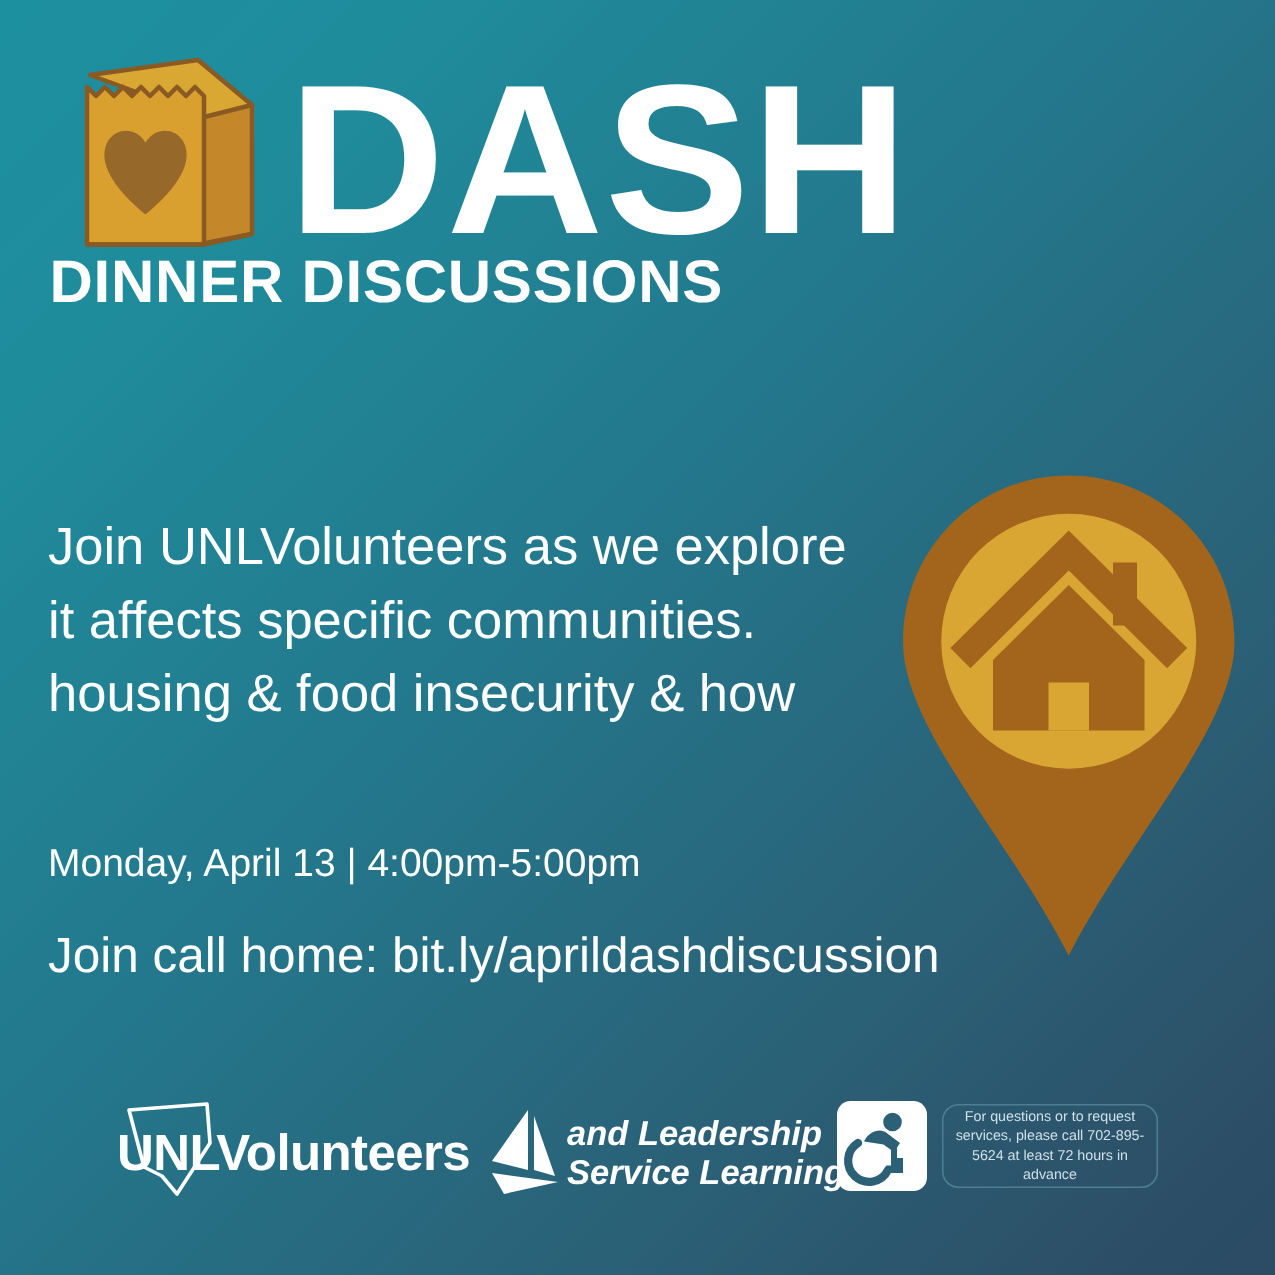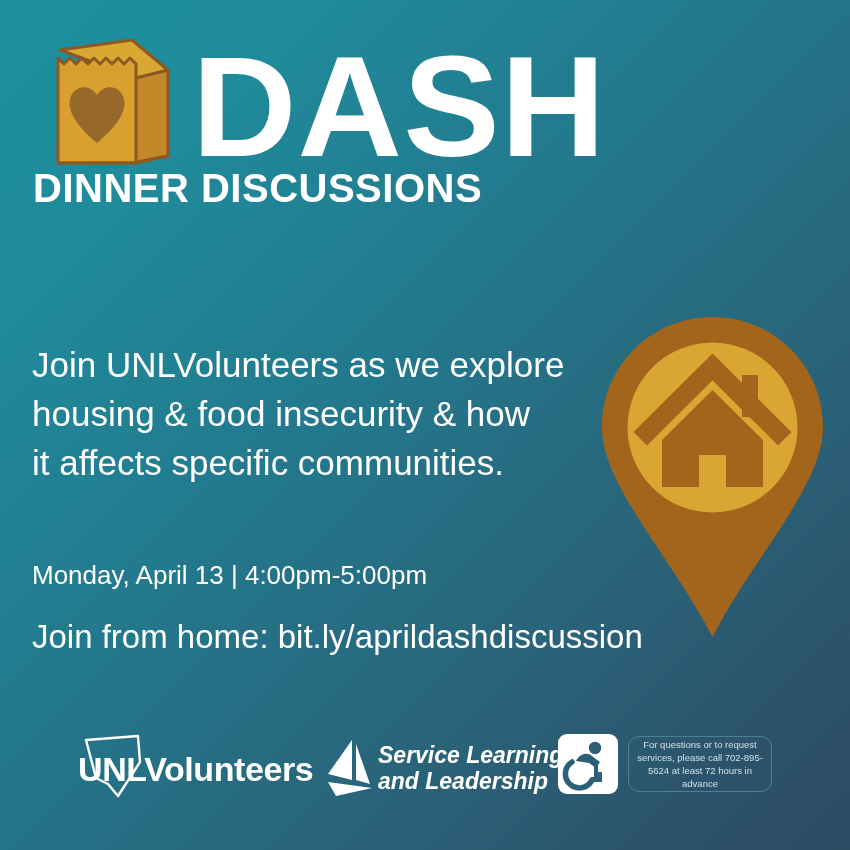--- a/index.html
+++ b/index.html
@@ -223,47 +223,47 @@
       <rect x="142" y="60" width="16" height="42" fill="#a3641c"></rect>
 
       <path d="M112.5 75 L163 125 L163 172 L62 172 L62 125 Z" fill="#a3641c"></path>
 
       <rect x="99" y="140" width="27" height="32" fill="#d9a634"></rect>
     </svg>
   </div>
 
   <div class="body-copy">
     <span class="line">Join UNLVolunteers as we explore</span>
+    <span class="line">it affects specific communities.</span>
     <span class="line">housing &amp; food insecurity &amp; how</span>
-    <span class="line">it affects specific communities.</span>
   </div>
 
   <div class="datetime-line">Monday, April 13 | 4:00pm-5:00pm</div>
-  <div class="link-line">Join from home: bit.ly/aprildashdiscussion</div>
+  <div class="link-line">Join call home: bit.ly/aprildashdiscussion</div>
 
   <div class="footer">
 
     <div class="unlv-logo">
       <svg viewBox="0 0 200 72" width="200" height="72" style="position:absolute;left:0;top:0;" aria-hidden="true">
         <path d="M8 8 L60 4 L62 30 L40 64 L30 52 L18 46 Z" fill="none" stroke="#ffffff" stroke-width="2.4" stroke-linejoin="round"></path>
       </svg>
       <div class="unlv-word">
         <span>UNL</span><span class="thin">Volunteers</span>
       </div>
     </div>
 
     <div class="sll-logo">
       <svg viewBox="0 0 56 70" width="56" height="70" style="position:absolute;left:0;top:6px;" aria-hidden="true">
         <path d="M30 4 L30 44 L6 38 Z" fill="#ffffff"></path>
         <path d="M34 8 L48 48 L34 44 Z" fill="#ffffff"></path>
         <path d="M6 46 L50 52 L14 60 Z" fill="#ffffff"></path>
       </svg>
       <div class="sll-text">
+        <div>and Leadership</div>
         <div>Service Learning</div>
-        <div>and Leadership</div>
       </div>
     </div>
 
     <div class="access-badge">
       <svg viewBox="0 0 60 60" width="60" height="60" aria-hidden="true">
 
         <circle cx="37" cy="14" r="6.2" fill="#2b6077"></circle>
 
         <path d="M18 27 C 22 19, 30 18, 34 22 L 42 28 L 38 34 L 31 29" fill="#2b6077"></path>
 

